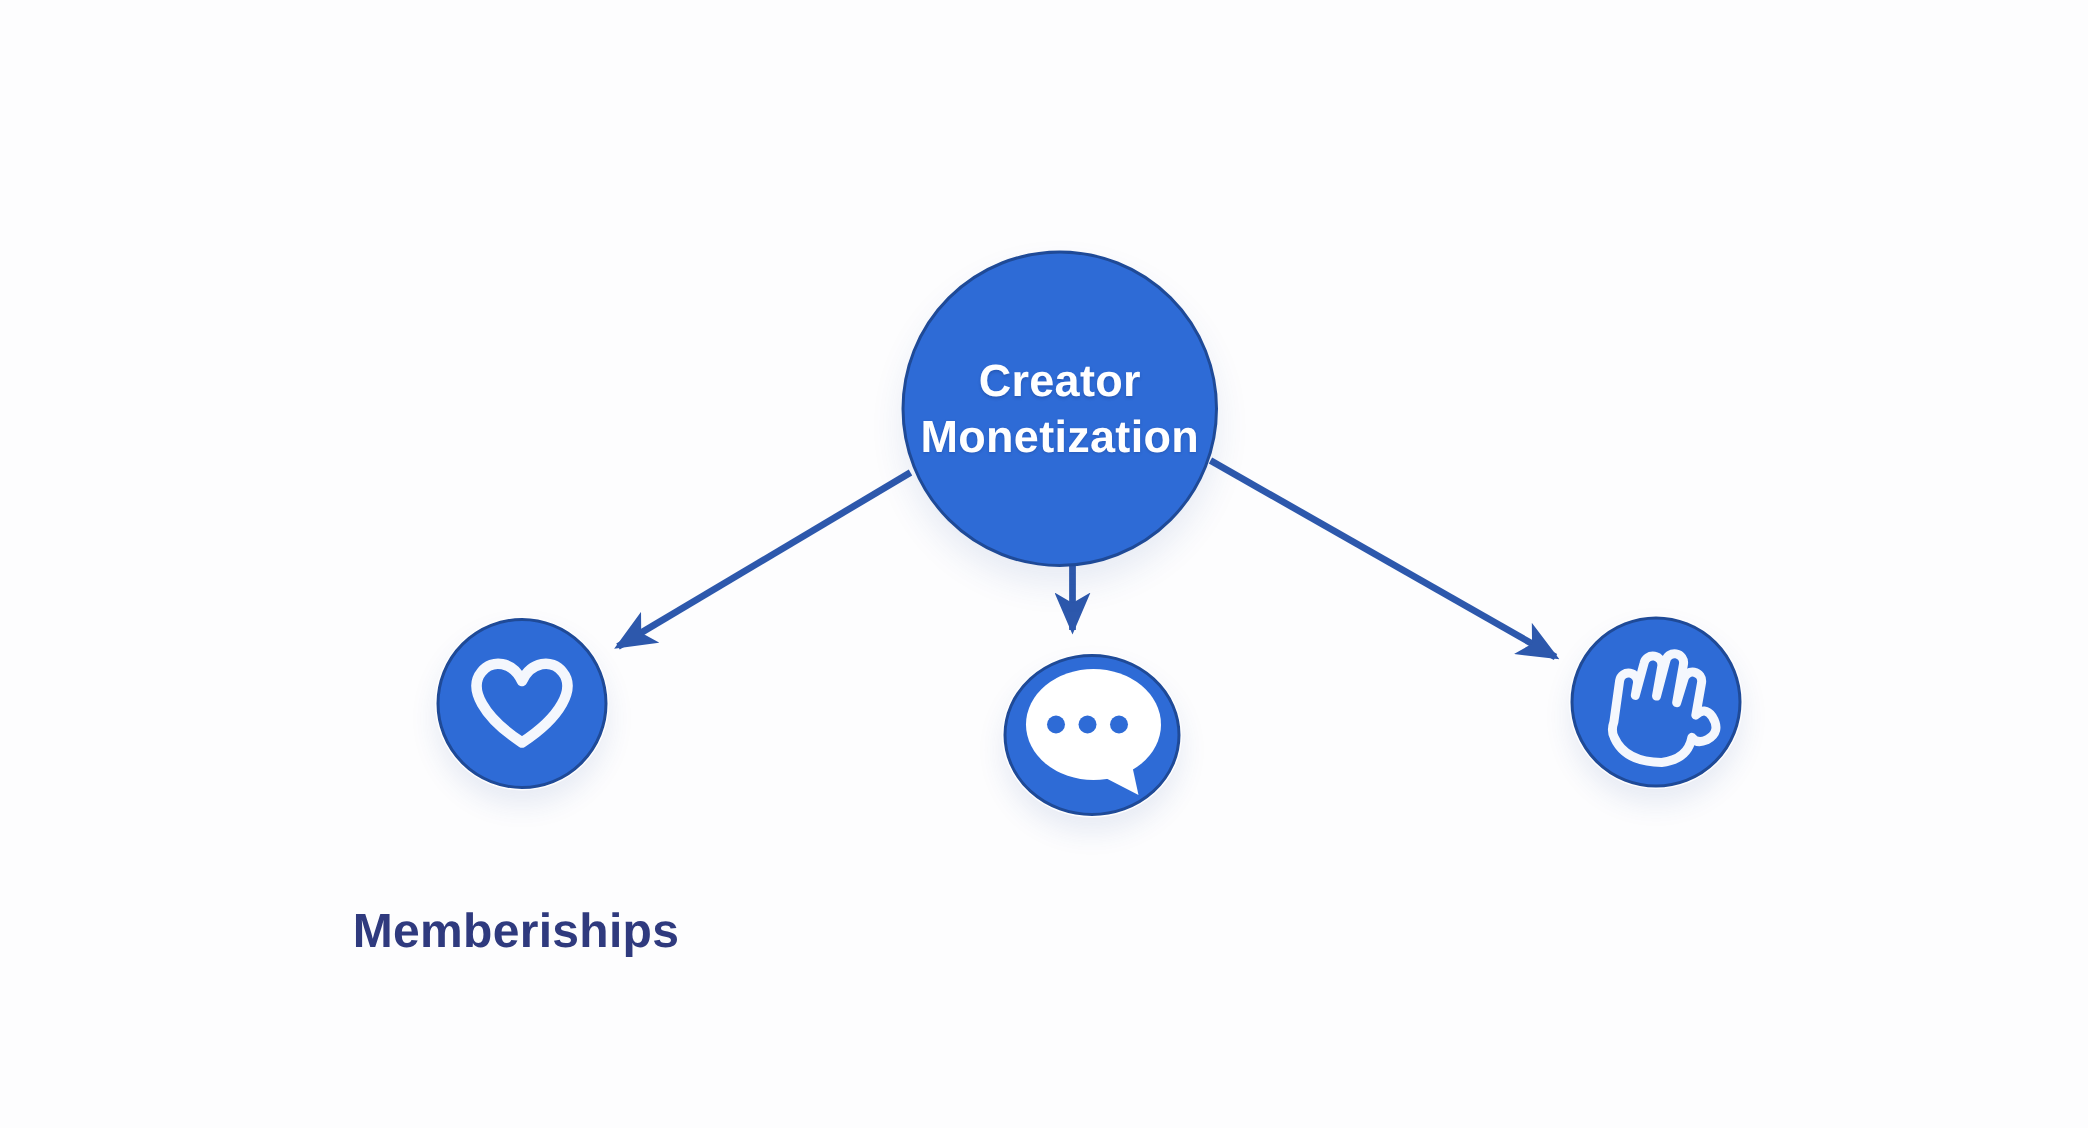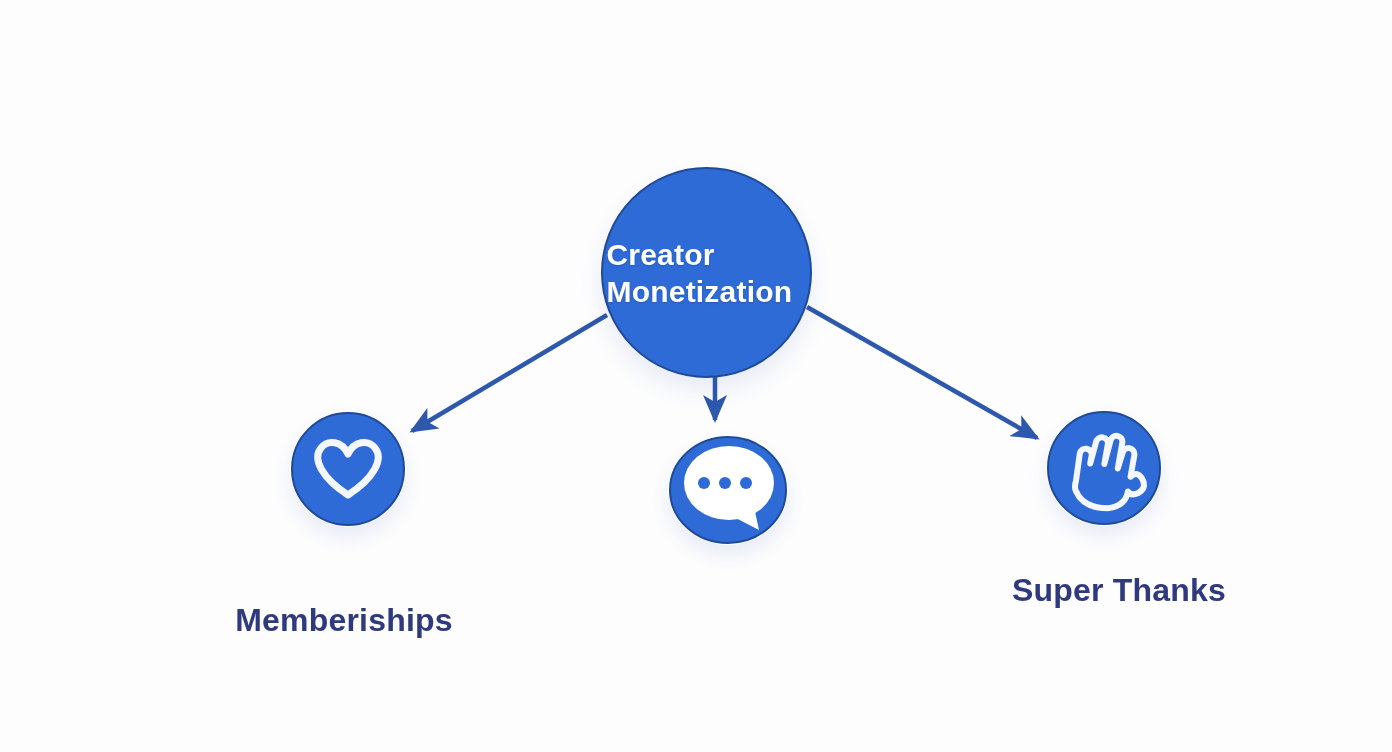--- a/index.html
+++ b/index.html
@@ -24,20 +24,21 @@
     width: 211px; height: 211px;
     border-radius: 50%;
     background: #2e6bd6;
     border: 2px solid #1f4a97;
     box-sizing: border-box;
     display: flex; align-items: center; justify-content: center;
     box-shadow: 0 12px 22px rgba(40, 80, 160, 0.10);
   }
   .root-node .root-label {
     width: 200px;
+    text-align: center;
     color: #ffffff;
     font-size: 30px;
     font-weight: 700;
     line-height: 37px;
     letter-spacing: 0.2px;
     text-shadow: 0 1px 2px rgba(20, 40, 90, 0.25);
   }
   .leaf-node {
     position: absolute;
     border-radius: 50%;
@@ -107,15 +108,14 @@
                  L39 30 A6 6 0 0 1 51 30 L51 50
                  L53 26 A6 6 0 0 1 65 26 L65 52
                  L67 36 A6 6 0 0 1 79 36 L79 58
                  Q84 51, 90 57 Q98 66, 89 73 Q83 77, 79 73
                  Q79 88, 62 93 Q38 97, 28 82 Q25 78, 26 72 Z" fill="none" stroke-width="6" stroke-linejoin="round" stroke-linecap="round" stroke="#f4f7fd"></path>
       </g>
     </svg>
   </div>
 
   <div class="leaf-label label-memberships">Memberiships</div>
-  <div class="leaf-label label-superthanks">Super Thanks</div>
 
 </div>
 
 </body></html>

